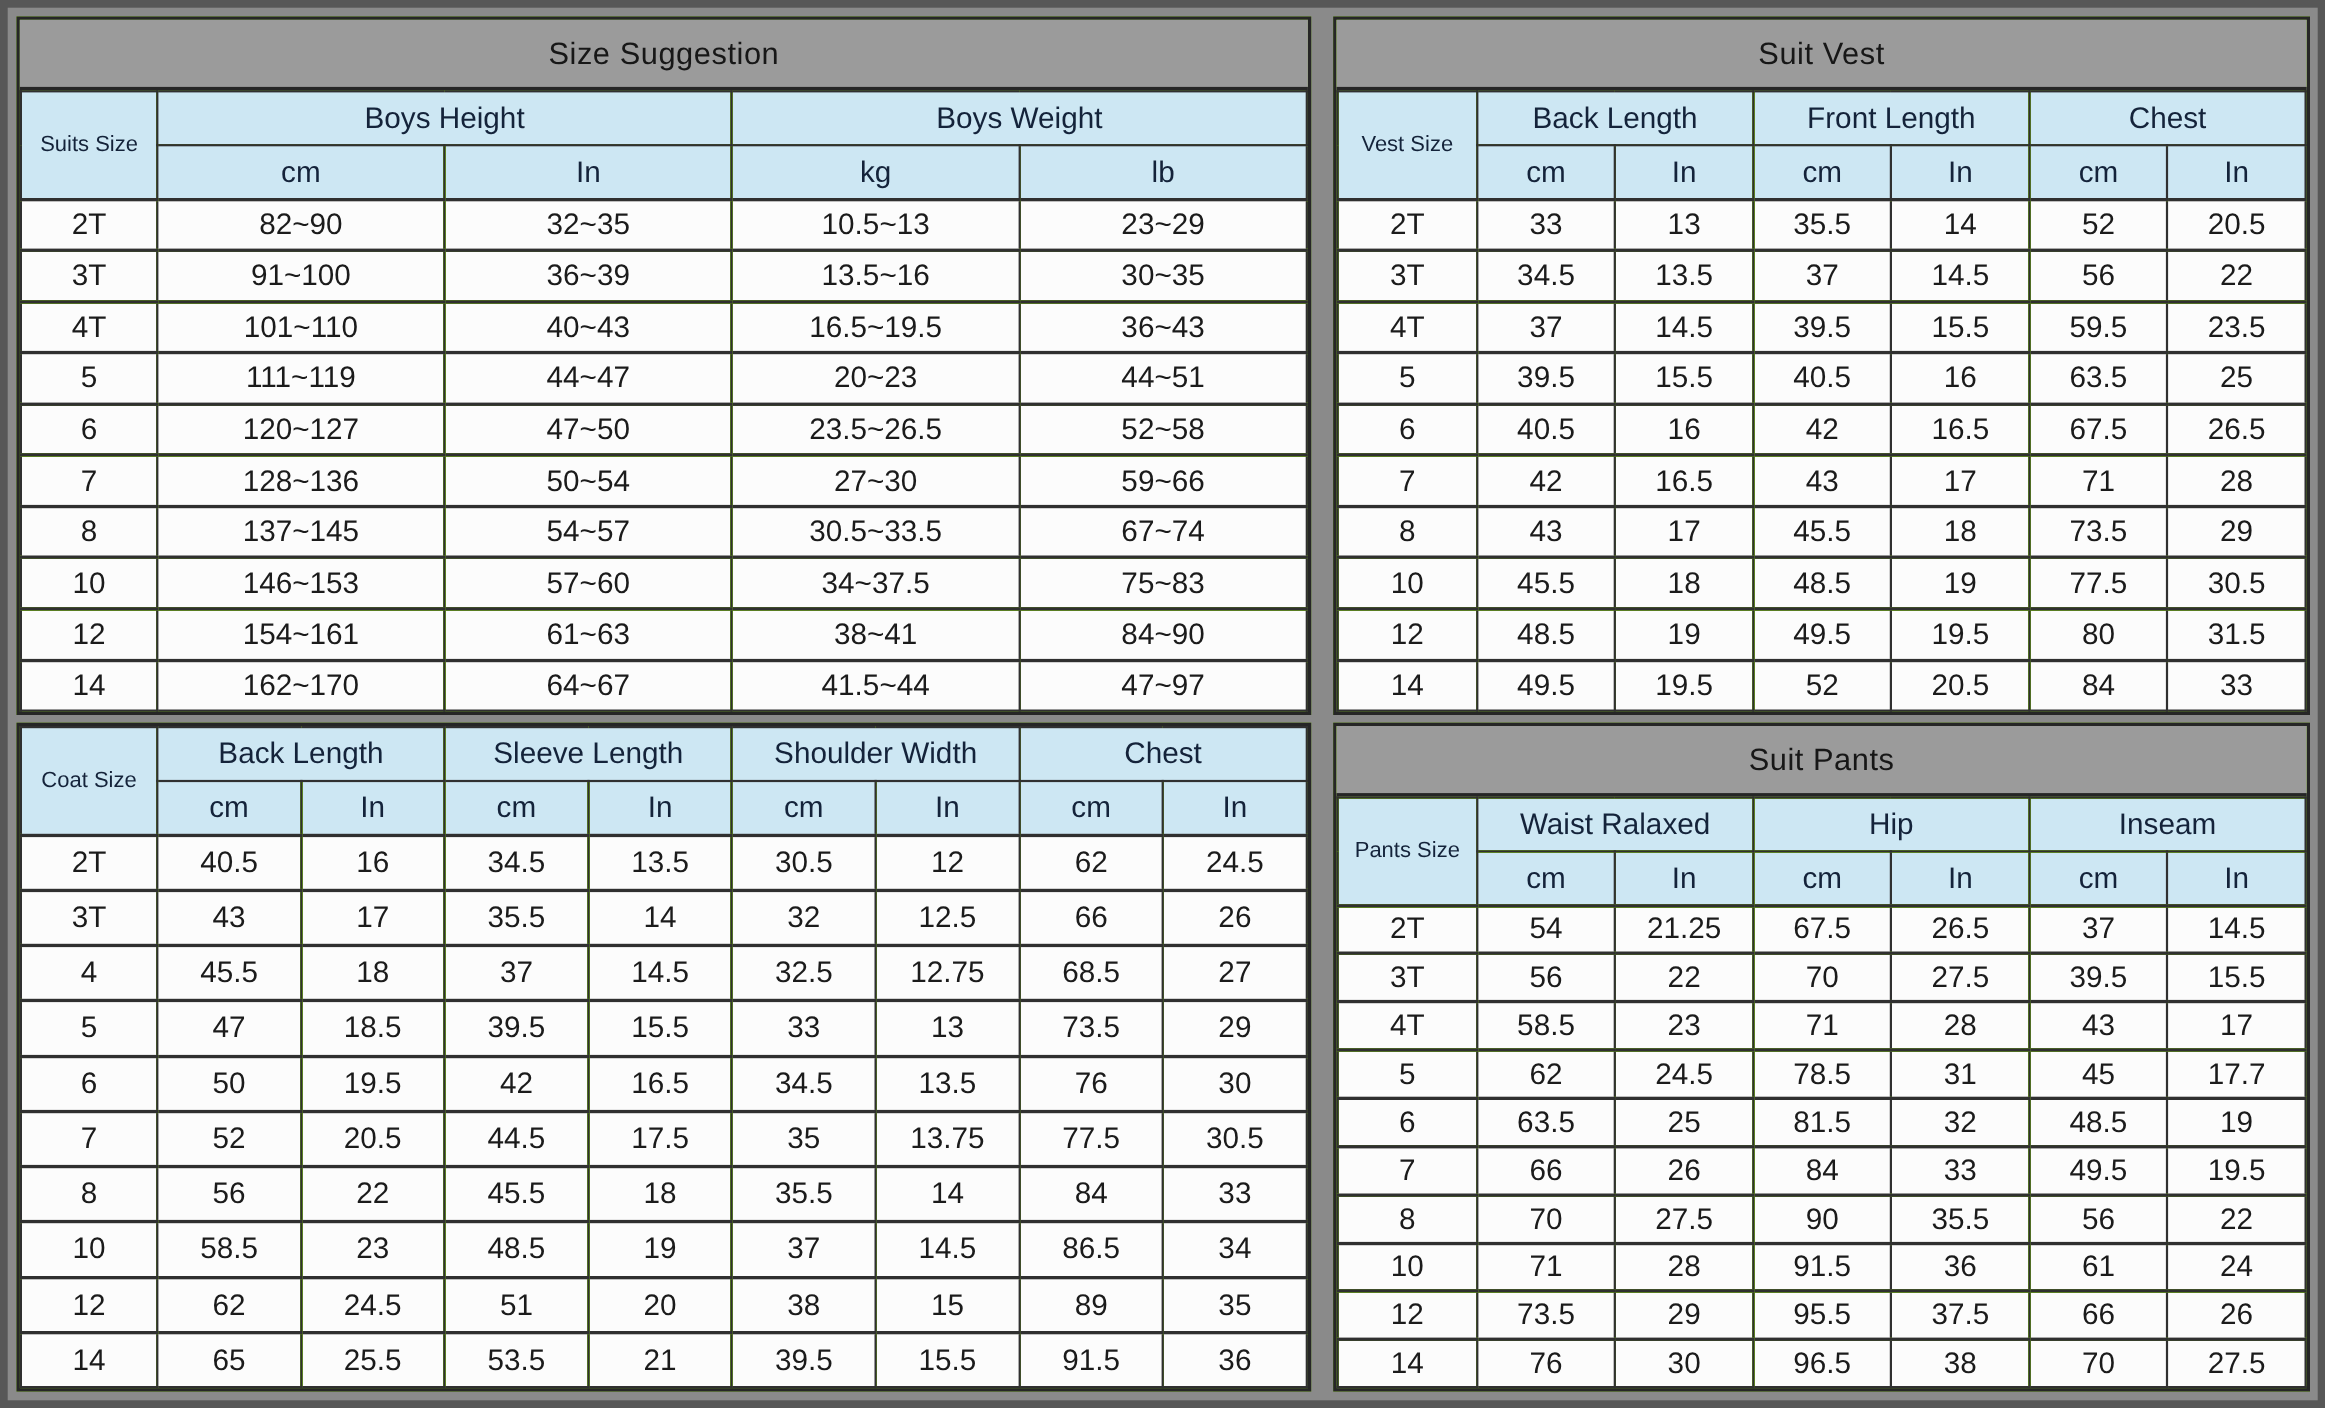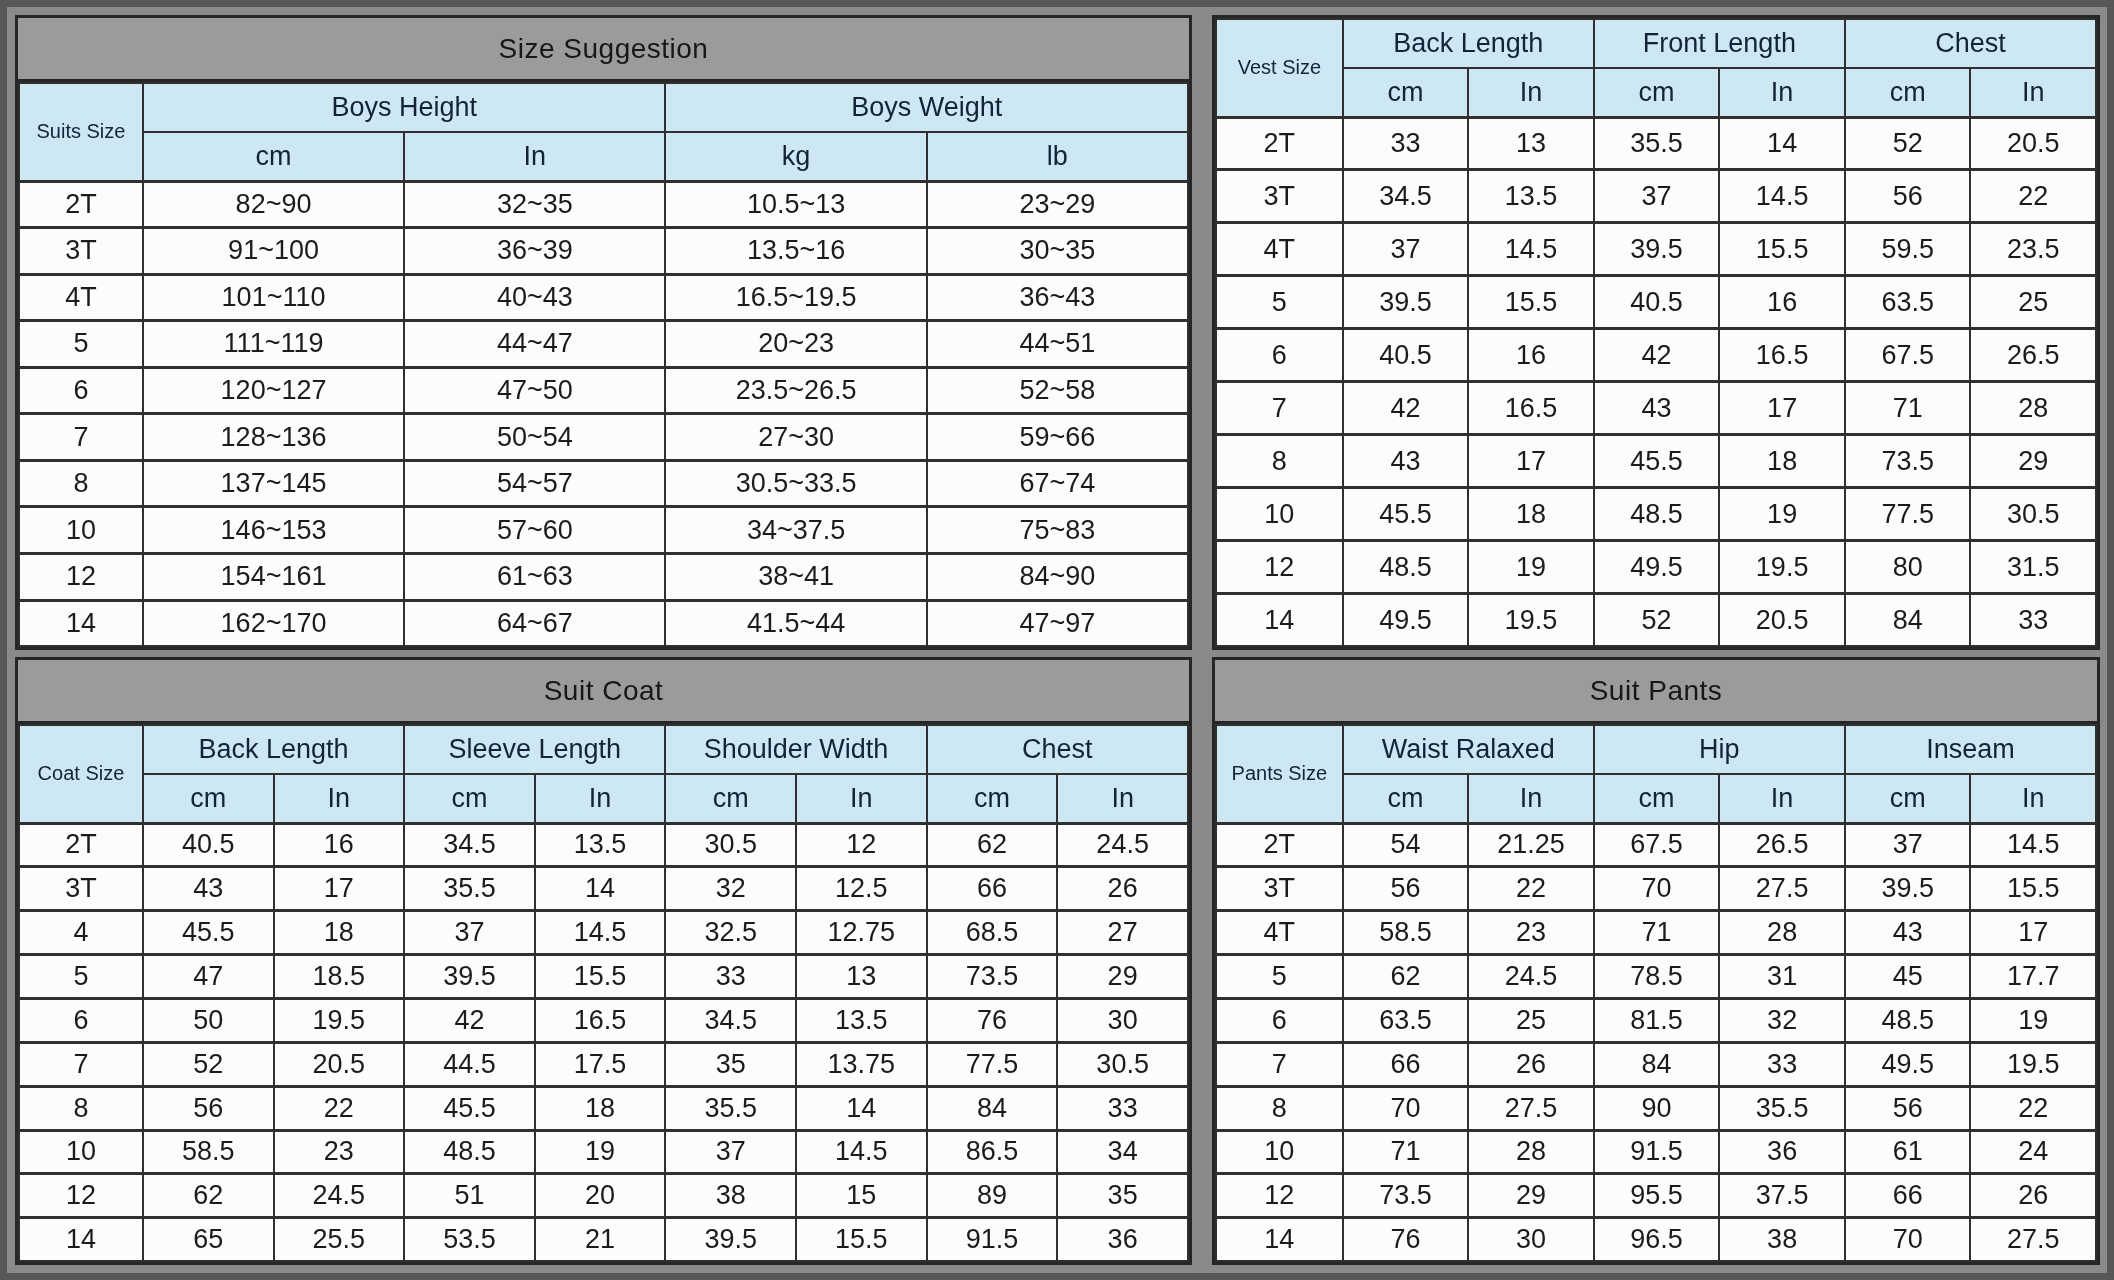--- a/index.html
+++ b/index.html
@@ -171,20 +171,21 @@
             <td>162~170</td>
             <td>64~67</td>
             <td>41.5~44</td>
             <td>47~97</td>
           </tr>
         </tbody>
       </table>
   </section>
 
   <section class="panel">
+    <div class="title-bar">Suit Vest</div>
     <table>
         <colgroup>
           <col style="width: 14.4%;">
           <col>
           <col>
           <col>
           <col>
           <col>
           <col>
         </colgroup>
@@ -293,21 +294,20 @@
             <td>52</td>
             <td>20.5</td>
             <td>84</td>
             <td>33</td>
           </tr>
         </tbody>
       </table>
   </section>
 
   <section class="panel">
-    <div class="title-bar">Suit Coat</div>
     <table>
         <colgroup>
           <col style="width: 10.6%;">
           <col>
           <col>
           <col>
           <col>
           <col>
           <col>
           <col>

